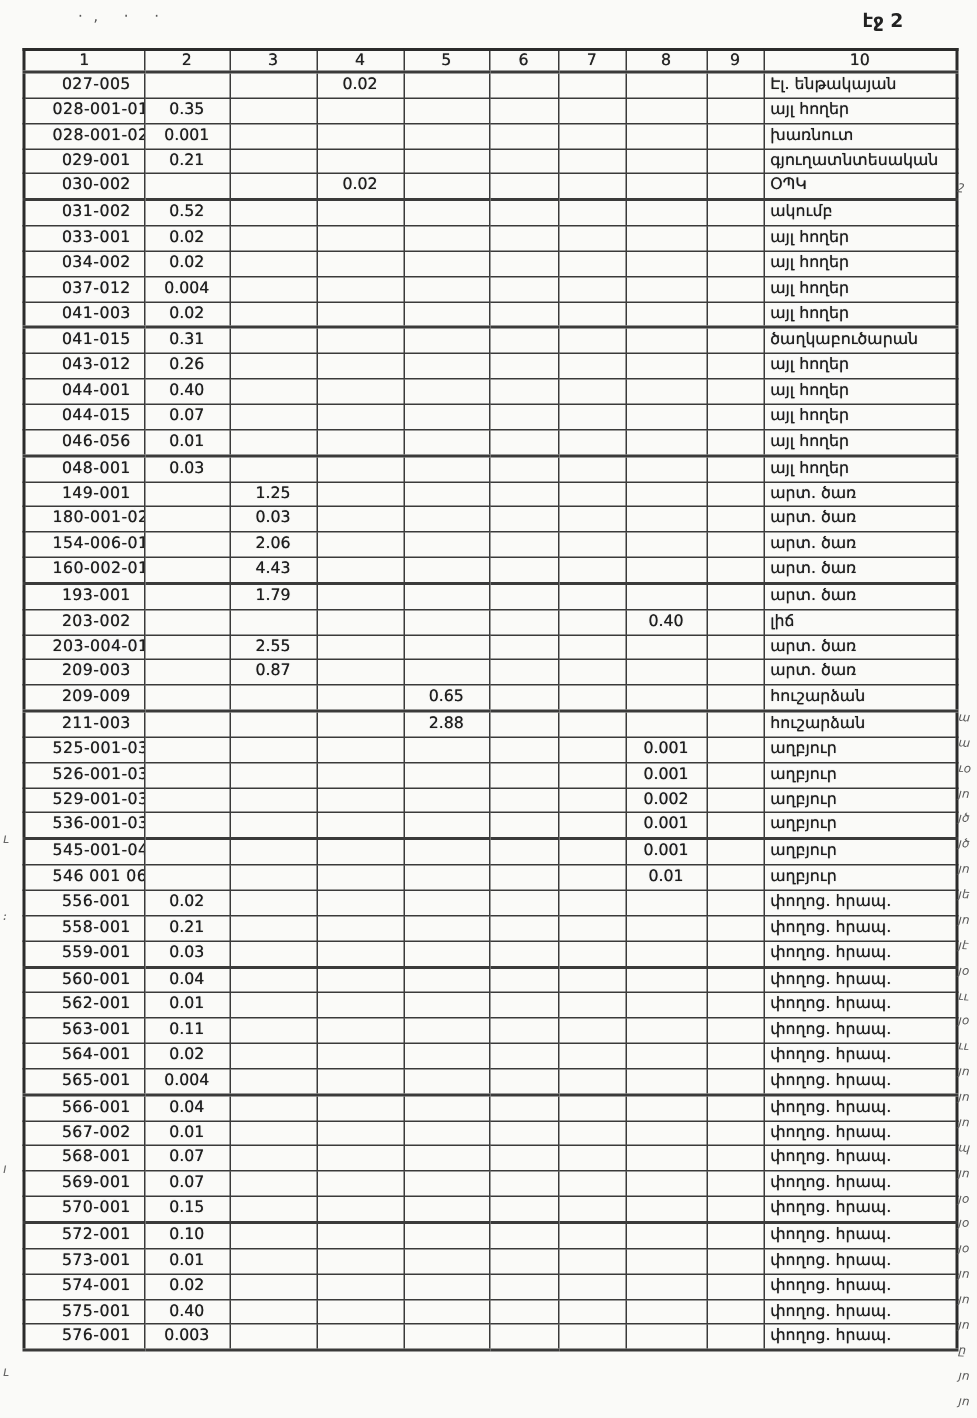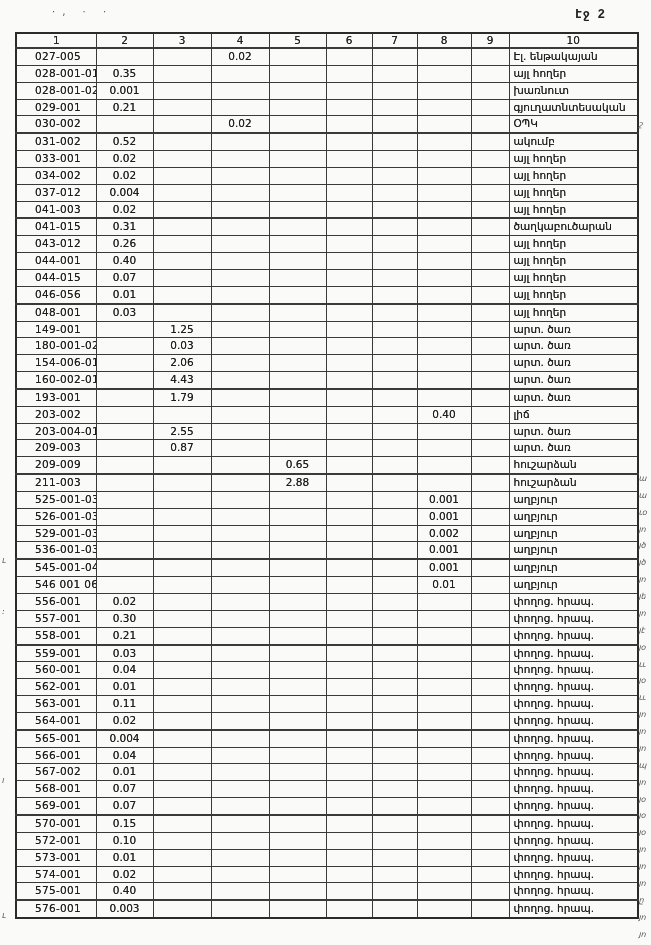--- a/index.html
+++ b/index.html
@@ -10,21 +10,21 @@
     position:relative;
     color:#1c1c1c;
   }
   .page{position:absolute;inset:0;background:#fafaf8;}
   .corner-marks{
     position:absolute;left:52px;top:6px;
     font-size:10px;color:#555;letter-spacing:7px;
   }
   .page-label{
     position:absolute;left:575px;top:6px;
-    font-size:12.5px;font-weight:bold;color:#222;font-family:Liberation Mono, monospace;
+    font-size:12.5px;font-weight:bold;color:#222;
   }
   table{
     position:absolute;left:15px;top:32px;
     border-collapse:collapse;table-layout:fixed;
     width:622px;
   }
   th,td{
     border:1px solid #3a3a3a;
     font-size:10.5px;
     height:15.85px;line-height:15.8px;
@@ -32,21 +32,21 @@
     overflow:hidden;white-space:nowrap;
     font-weight:normal;
     color:#1e1e1e;
     text-shadow:0 0 .5px #444;
   }
   thead th{
     height:13px;line-height:13px;text-align:center;
     border-bottom-width:2px;font-size:10.5px;color:#222;
   }
   table{border:2px solid #2b2b2b;}
-  td.code{text-align:left;padding-left:18px;letter-spacing:.3px;}
+  td.code{text-align:center;padding-left:18px;letter-spacing:.3px;}
   td.val{text-align:center;}
   td.label{text-align:left;padding-left:4px;margin-left:32px;}
   tbody tr:nth-child(5n) td{border-bottom-width:2px;}
   tbody tr:nth-child(7n+3) td{border-top-width:1.5px;}
   .margin-marks{
     position:absolute;left:639px;top:49px;width:12px;
   }
   .margin-marks .mk{
     height:16.88px;line-height:16.88px;
     font-size:8px;color:#5a5a5a;font-style:italic;
@@ -484,32 +484,20 @@
           <td class="val"></td>
           <td class="val"></td>
           <td class="val"></td>
           <td class="val"></td>
           <td class="val"></td>
           <td class="val"></td>
           <td class="val"></td>
           <td class="label">փողոց. հրապ.</td>
         </tr>
         <tr>
-          <td class="code">557-001</td>
-          <td class="val">0.30</td>
-          <td class="val"></td>
-          <td class="val"></td>
-          <td class="val"></td>
-          <td class="val"></td>
-          <td class="val"></td>
-          <td class="val"></td>
-          <td class="val"></td>
-          <td class="label">փողոց. հրապ.</td>
-        </tr>
-        <tr>
           <td class="code">558-001</td>
           <td class="val">0.21</td>
           <td class="val"></td>
           <td class="val"></td>
           <td class="val"></td>
           <td class="val"></td>
           <td class="val"></td>
           <td class="val"></td>
           <td class="val"></td>
           <td class="label">փողոց. հրապ.</td>

